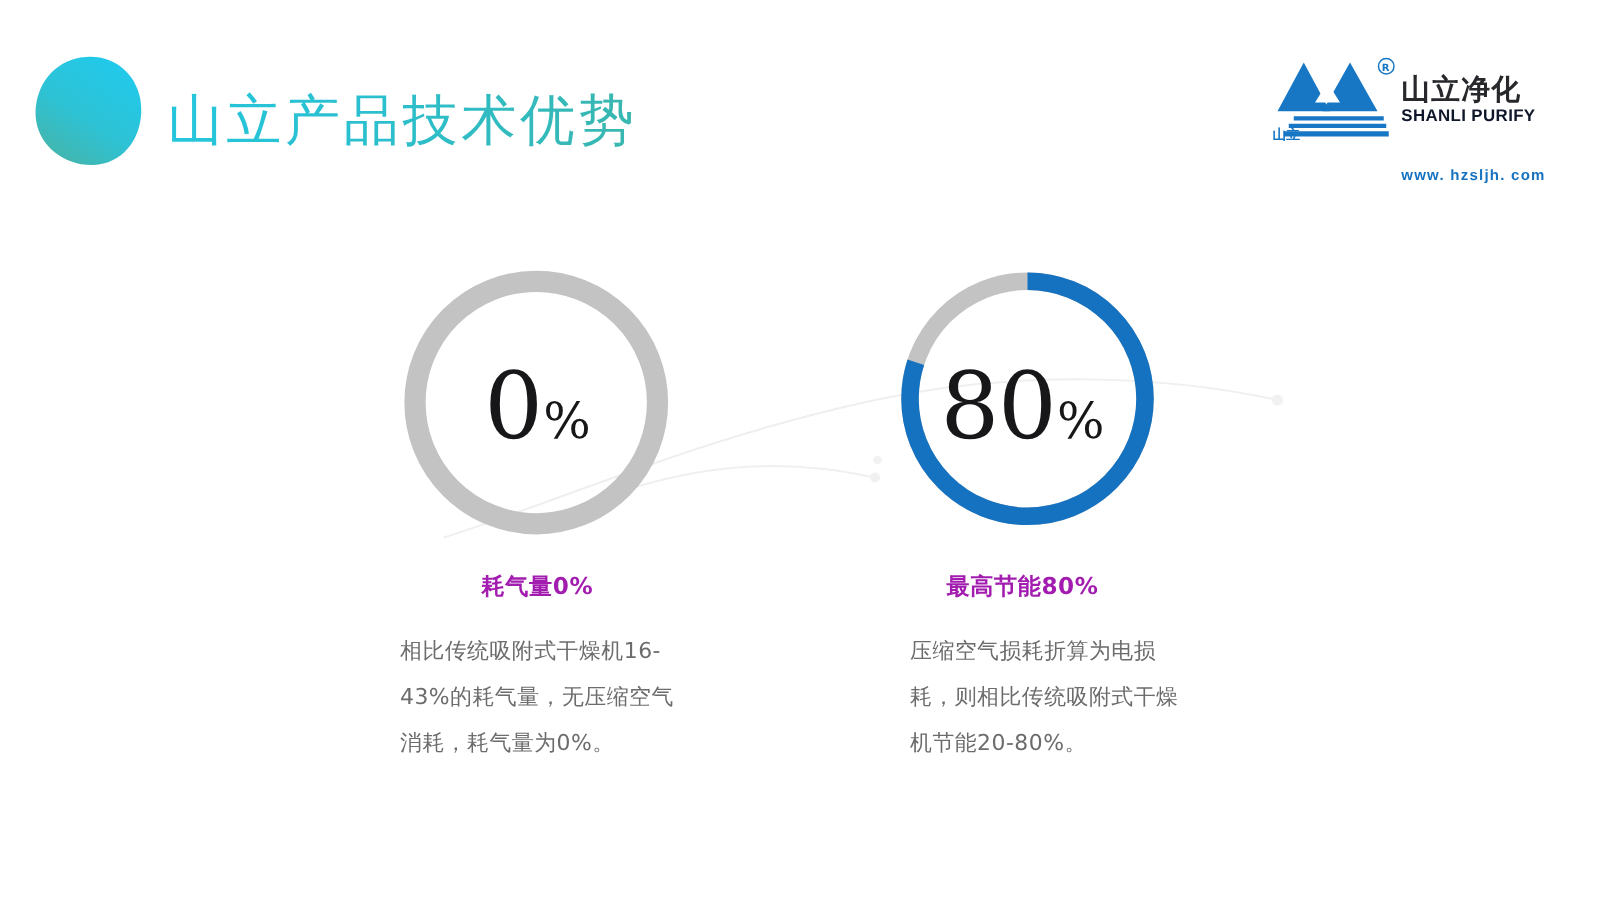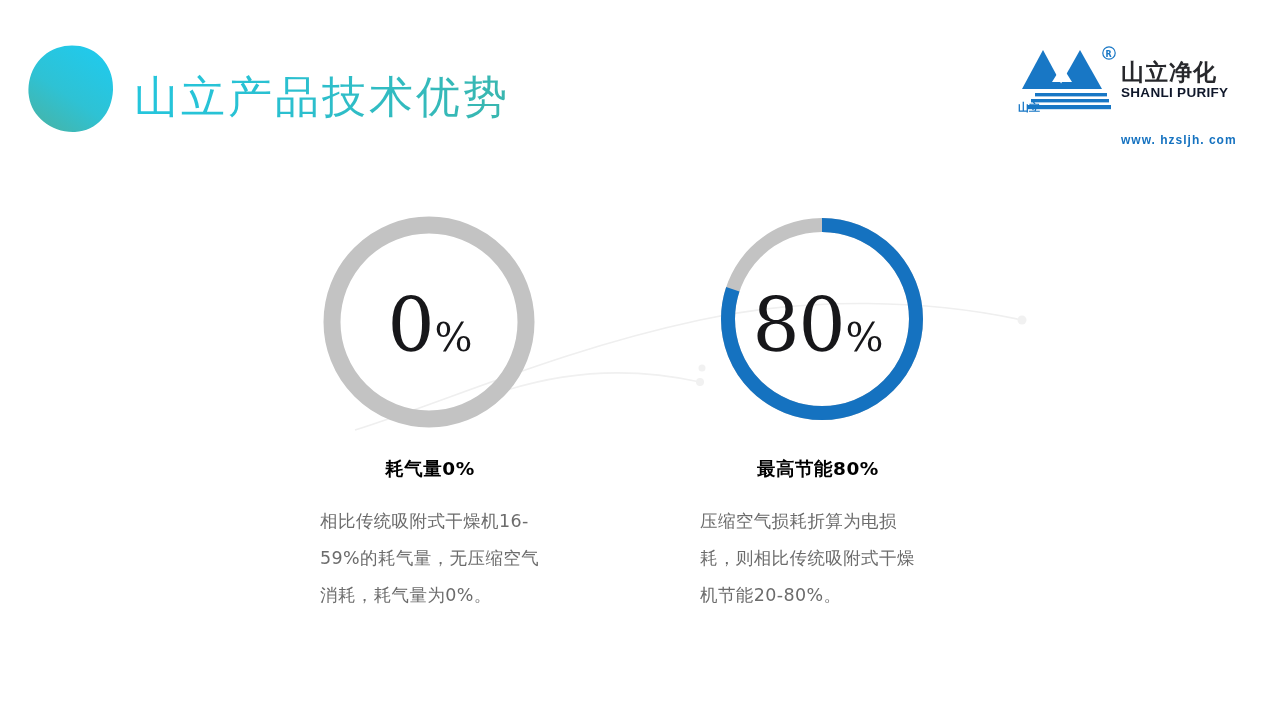--- a/index.html
+++ b/index.html
@@ -154,36 +154,36 @@
     line-height: 1;
   }
   .pct-num { font-size: 74px; letter-spacing: -1px; }
   .pct-sym { font-size: 40px; margin-left: 1px; }
 
   .caption {
     margin-top: 6px;
     text-align: center;
     font-size: 18.5px;
     font-weight: 700;
-    color: #000000;
+    color: #a21caf;
     letter-spacing: 0.5px;
     font-family: "DejaVu Sans", sans-serif;
   }
   .body-text {
     margin-top: 22px;
     width: 225px;
     font-size: 17.5px;
     line-height: 37px;
     color: #6c6c6c;
     letter-spacing: 0.4px;
     font-family: "DejaVu Sans", sans-serif;
     text-align: left;
   }
   .col-a .body-text { margin-left: 40px; }
-  .col-b .body-text { margin-left: 32px; }
+  .col-b .body-text { margin-left: 60px; }
 </style>
 </head>
 <body>
 
 <div class="slide">
 
   <svg class="deco" viewBox="0 0 1280 720">
     <path d="M355 430 C 450 400, 560 350, 700 320 C 810 296, 930 300, 1022 320" fill="none" stroke="#efefef" stroke-width="1.6"></path>
     <path d="M440 415 C 520 380, 600 360, 700 382" fill="none" stroke="#f0f0f0" stroke-width="1.6"></path>
     <circle cx="1022" cy="320" r="4.5" fill="#f1f1f1"></circle>
@@ -242,21 +242,21 @@
       </svg>
       <div class="donut-center">
         <span class="pct">
           <span class="pct-num">0</span>
             <span class="pct-sym">%</span>
         </span>
       </div>
     </div>
 
     <div class="caption">耗气量0%</div>
-    <div class="body-text">相比传统吸附式干燥机16-59%的耗气量，无压缩空气消耗，耗气量为0%。</div>
+    <div class="body-text">相比传统吸附式干燥机16-43%的耗气量，无压缩空气消耗，耗气量为0%。</div>
   </div>
 
   <div class="col col-b">
 
     <div class="donut-holder">
       <svg class="donut-b" viewBox="0 0 204 204">
         <g transform="rotate(-90 102 102)">
           <circle cx="102" cy="102" r="94" fill="none" stroke="#c3c3c3" stroke-width="14"></circle>
           <circle id="arcFill" cx="102" cy="102" r="94" fill="none" stroke="#1572c0" stroke-width="14" stroke-dasharray="472.49553509990494 118.1238837749762"></circle>
         </g>

